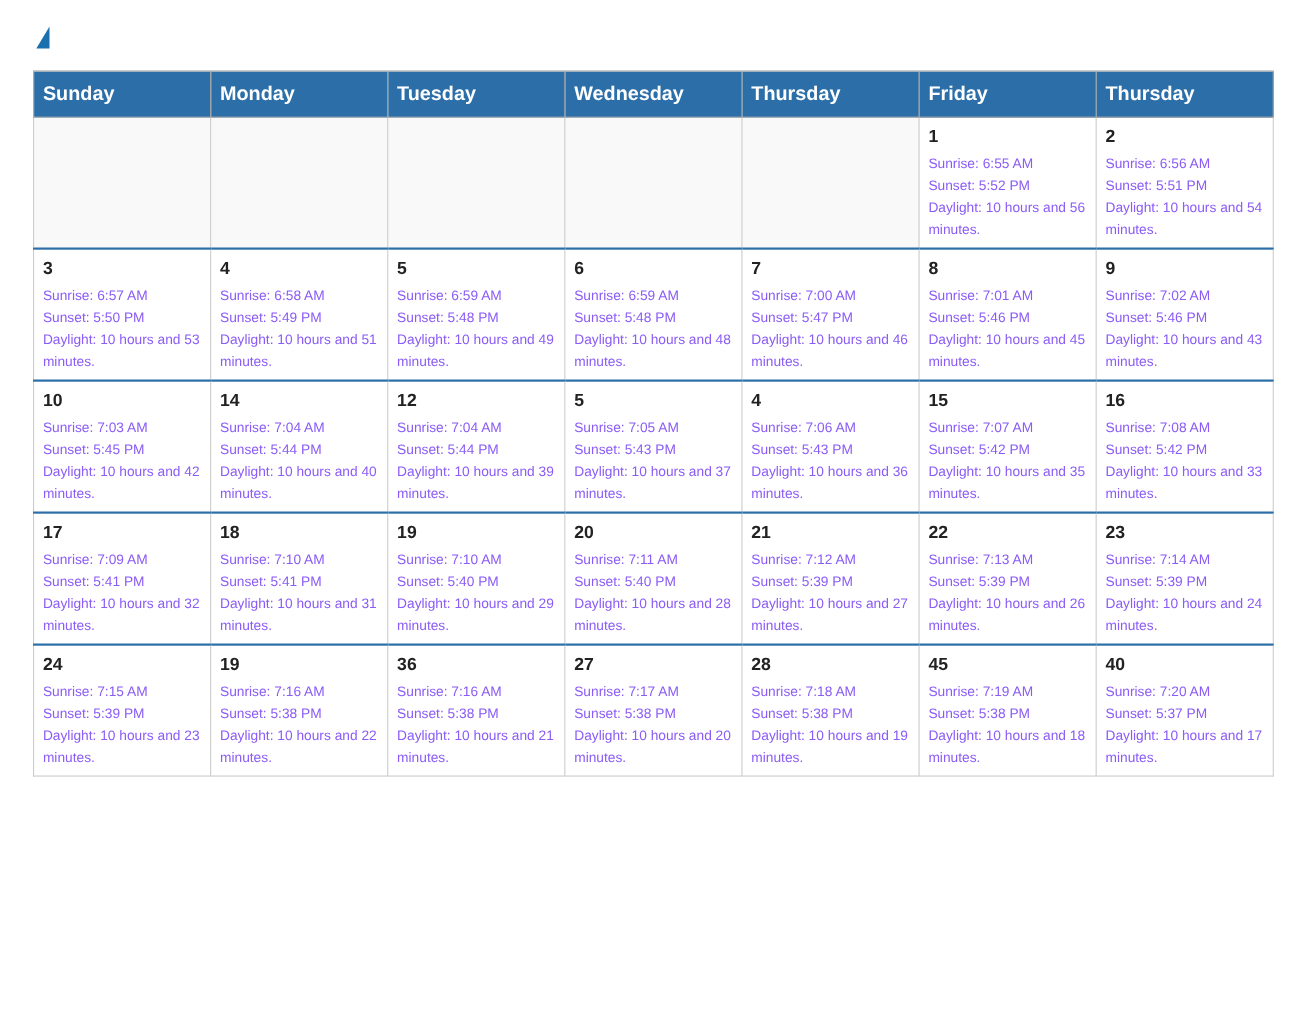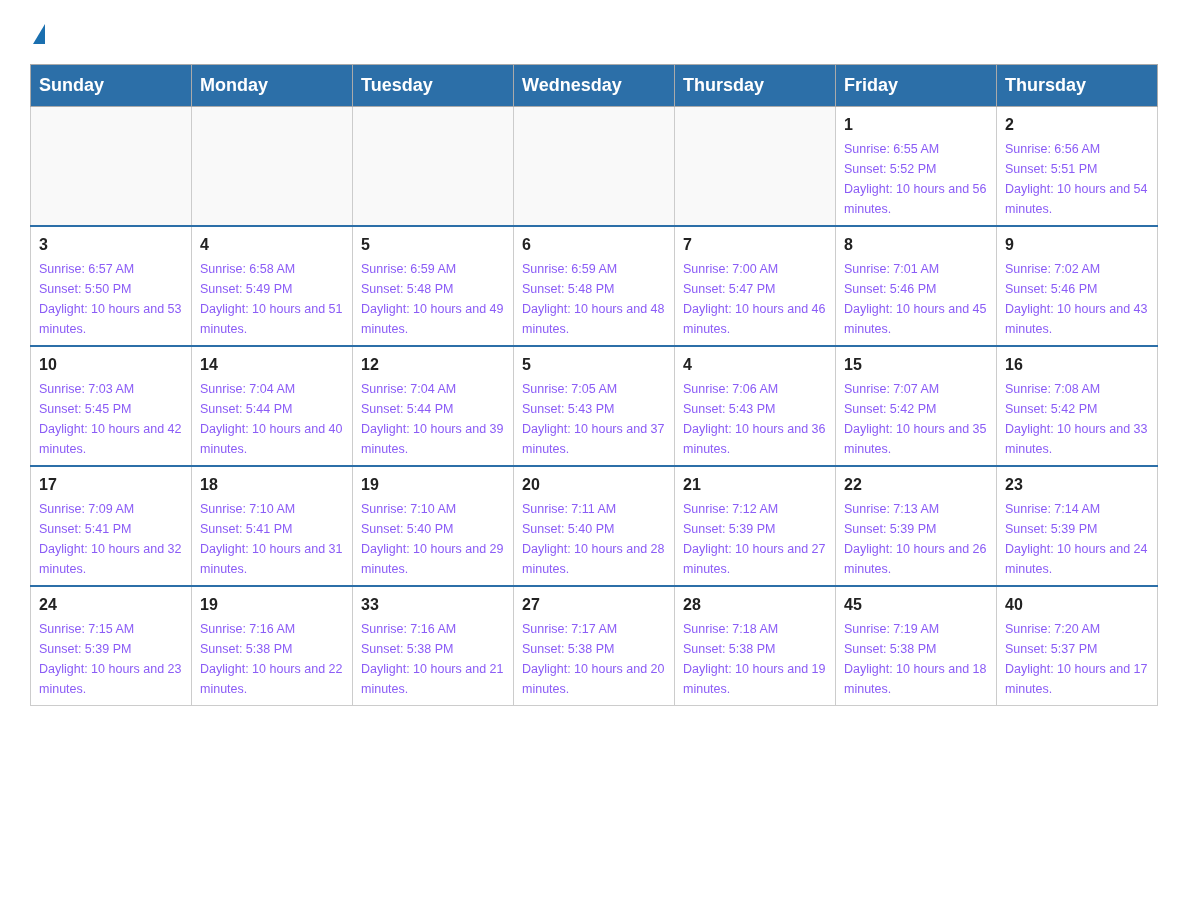--- a/index.html
+++ b/index.html
@@ -244,21 +244,21 @@
       <tr>
         <td>
           <span class="day-number">24</span>
           <div class="day-info">Sunrise: 7:15 AM<br>Sunset: 5:39 PM<br>Daylight: 10 hours and 23 minutes.</div>
         </td>
         <td>
           <span class="day-number">19</span>
           <div class="day-info">Sunrise: 7:16 AM<br>Sunset: 5:38 PM<br>Daylight: 10 hours and 22 minutes.</div>
         </td>
         <td>
-          <span class="day-number">33</span>
+          <span class="day-number">36</span>
           <div class="day-info">Sunrise: 7:16 AM<br>Sunset: 5:38 PM<br>Daylight: 10 hours and 21 minutes.</div>
         </td>
         <td>
           <span class="day-number">27</span>
           <div class="day-info">Sunrise: 7:17 AM<br>Sunset: 5:38 PM<br>Daylight: 10 hours and 20 minutes.</div>
         </td>
         <td>
           <span class="day-number">28</span>
           <div class="day-info">Sunrise: 7:18 AM<br>Sunset: 5:38 PM<br>Daylight: 10 hours and 19 minutes.</div>
         </td>

